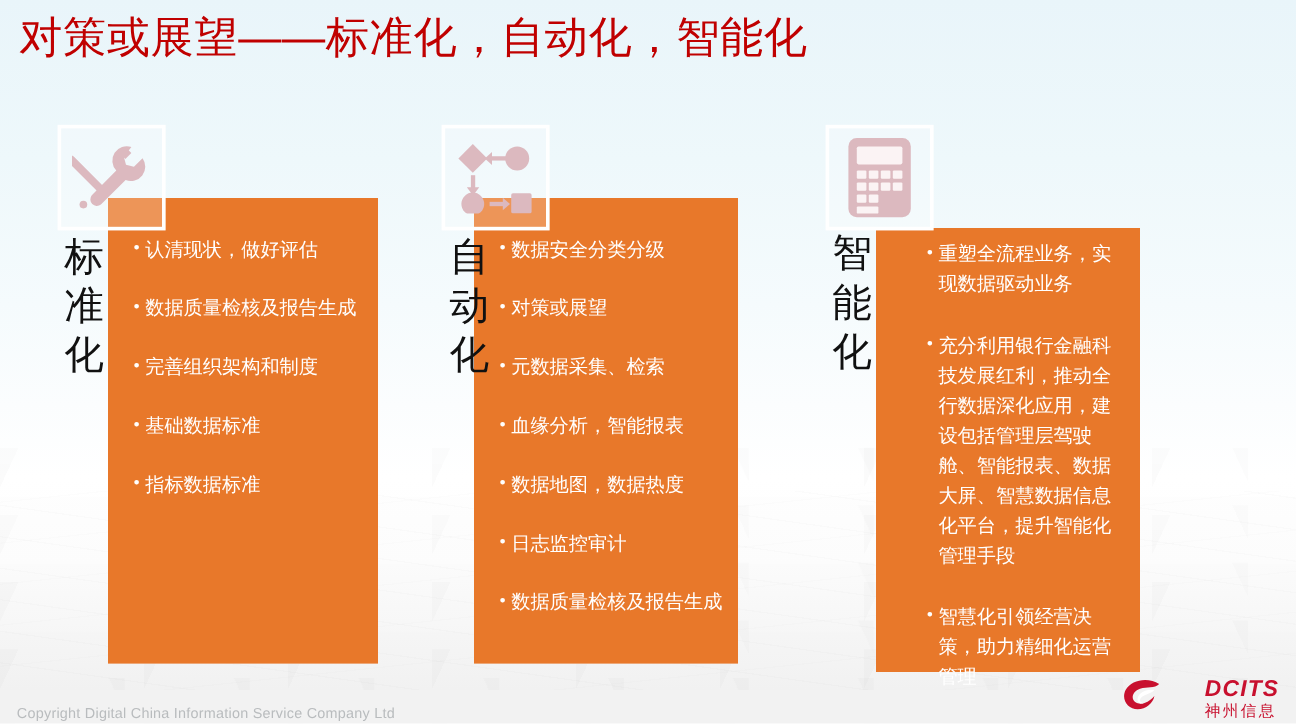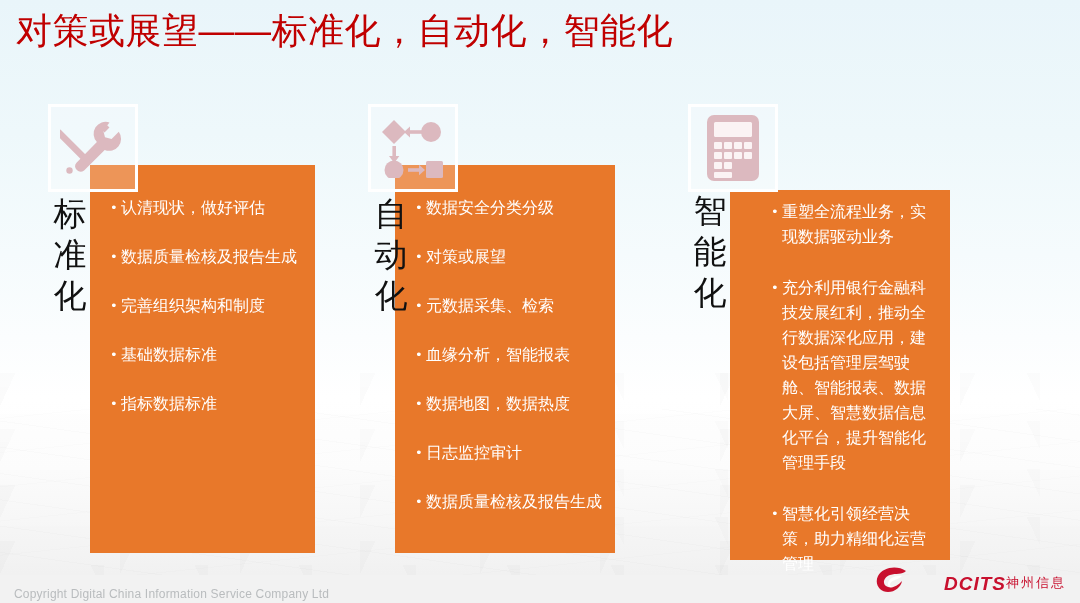--- a/index.html
+++ b/index.html
@@ -97,21 +97,21 @@
     background:#f2f2f2;
   }
   .copyright{
     position:absolute;left:14px;bottom:2px;
     font-size:12px;color:#b9bcbe;letter-spacing:.2px;white-space:nowrap;
   }
   .logo{
     position:absolute;right:14px;bottom:4px;
     display:flex;align-items:center;gap:7px;
   }
-  .logo-text{display:flex;flex-direction:row;line-height:1;margin-left:28px;}
+  .logo-text{display:flex;flex-direction:column;line-height:1;margin-left:28px;}
   .logo-en{
     font-size:19px;font-weight:bold;font-style:italic;color:#c8102e;letter-spacing:1px;
   }
   .logo-cn{
     font-size:13px;color:#c8102e;letter-spacing:2px;margin-top:2px;
     font-family:Liberation Sans, sans-serif;
   }
 </style>
 </head>
 <body>

